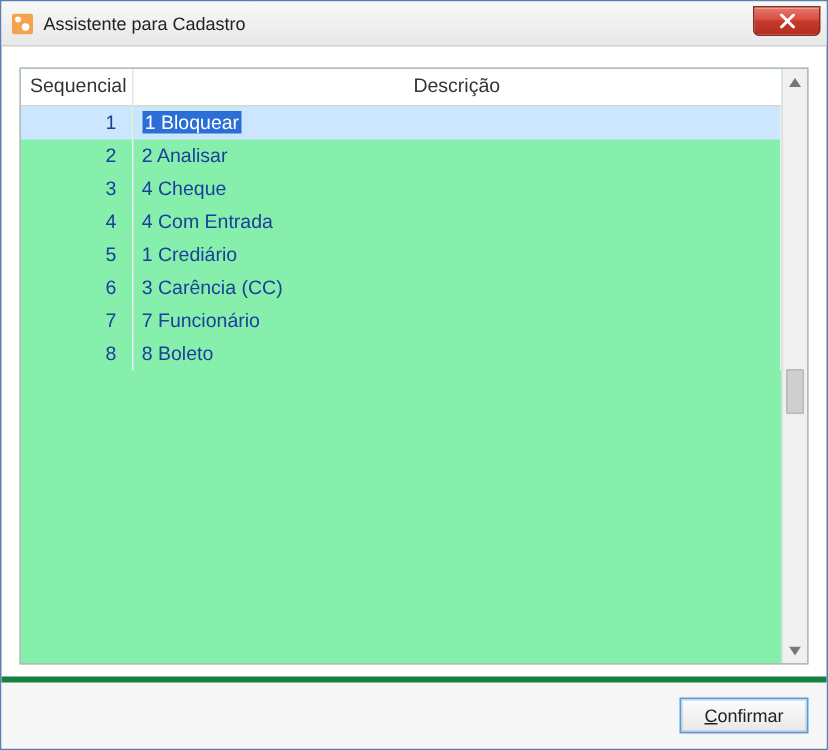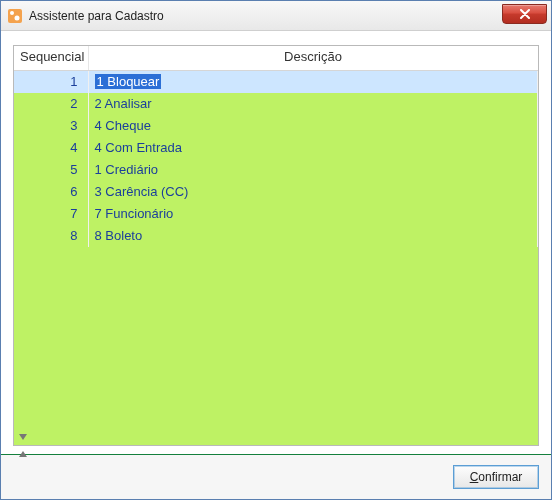--- a/index.html
+++ b/index.html
@@ -60,24 +60,24 @@
     }
     .close-btn svg { display:block; }
     .content-area {
       flex: 1;
       padding: 14px 12px 8px 12px;
       display: flex;
     }
     .grid-wrap {
       flex: 1;
       border: 1px solid #b9b9b9;
-      background: #bef264;
+      background: #86efac;
       position: relative;
       display: flex;
-      flex-direction: column;
+      flex-direction: row;
     }
     .grid-body {
       flex: 1;
       overflow: hidden;
     }
     table.grid {
       width: 100%;
       border-collapse: collapse;
       table-layout: fixed;
     }
@@ -136,21 +136,21 @@
     .scroll-thumb {
       position: absolute;
       left: 2px; right: 2px;
       top: 200px;
       height: 30px;
       background: #cfcfcf;
       border: 1px solid #b8b8b8;
       border-radius: 1px;
     }
     .footer {
-      border-top: 1px solid #15803d;
+      border-top: 4px solid #15803d;
       padding: 10px 12px;
       display: flex;
       justify-content: flex-end;
       gap: 10px;
       background: #f6f6f6;
     }
     .btn {
       min-width: 86px;
       height: 24px;
       border: 1px solid #a8a8a8;

